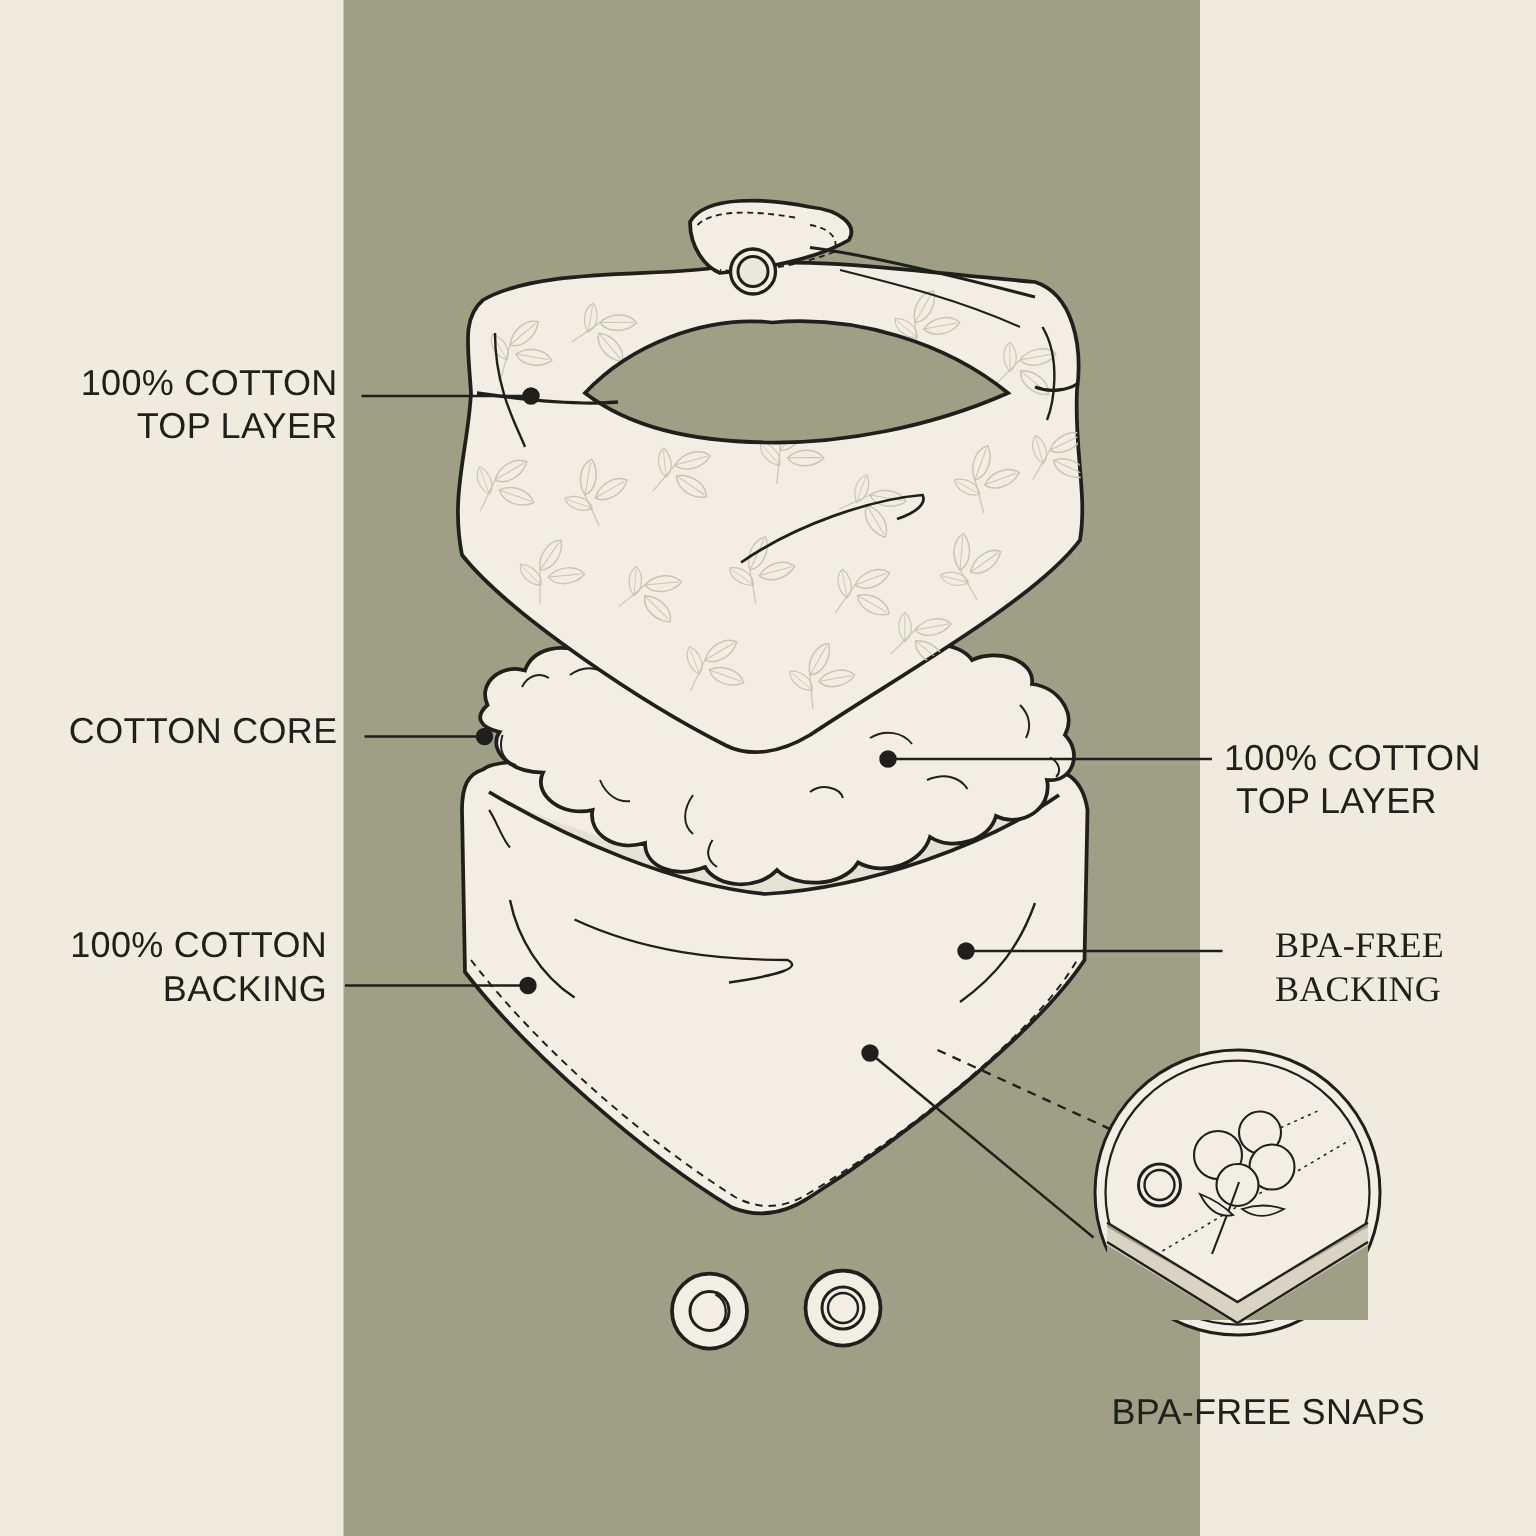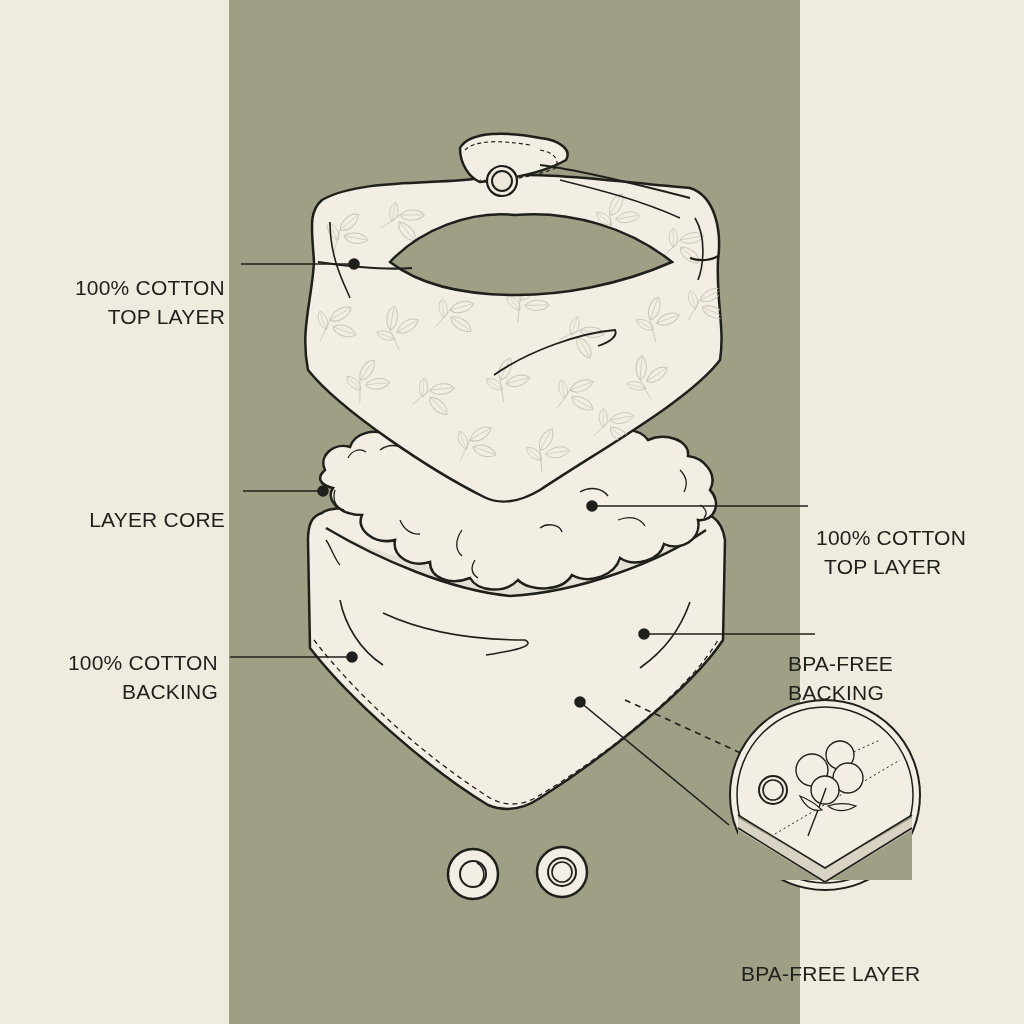--- a/index.html
+++ b/index.html
@@ -7,22 +7,22 @@
     width: 1024px; height: 1024px; overflow: hidden; position: relative;
     background: #efebdf;
     font-family: "Liberation Sans", "DejaVu Sans", sans-serif;
   }
   .band {
     position: absolute; left: 229px; top: 0; width: 571px; height: 1024px;
     background: #9e9f85;
   }
   svg.art { position: absolute; left: 0; top: 0; width: 1024px; height: 1024px; }
   .label {
-    position: absolute; color: #1f1f1c; font-size: 21px; line-height: 29px;
-    letter-spacing: 0.2px; white-space: nowrap; margin-top: 32px;
+    position: absolute; color: #1f1f1c; font-size: 24px; line-height: 29px;
+    letter-spacing: 0.2px; white-space: nowrap;
   }
   .label span { display: block; }
   .right-align { text-align: right; }
   .left-align { text-align: left; }
 </style>
 </head>
 <body>
 
 <div class="band"></div>
 
@@ -168,33 +168,33 @@
     <line x1="625" y1="700" x2="745" y2="755" stroke-dasharray="6 5" fill="none"></line>
   </g>
 </svg>
 
 <div class="label right-align" style="right:799px; top:241px;">
   <span>100% COTTON</span>
   <span>TOP LAYER</span>
 </div>
 
 <div class="label right-align" style="right:799px; top:473px;">
-  <span>LAYER CORE</span>
+  <span>COTTON CORE</span>
 </div>
 
 <div class="label right-align" style="right:806px; top:616px;">
   <span>100% COTTON</span>
   <span>BACKING</span>
 </div>
 
 <div class="label left-align" style="left:816px; top:491px;">
   <span>100% COTTON</span>
   <span style="padding-left:8px;">TOP LAYER</span>
 </div>
 
-<div class="label left-align" style="left:788px; top:617px;">
+<div class="label left-align" style="left:850px; top:617px;font-family:Liberation Serif, serif;">
   <span>BPA-FREE</span>
   <span>BACKING</span>
 </div>
 
 <div class="label left-align" style="left:741px; top:927px;">
-  <span>BPA-FREE LAYER</span>
+  <span>BPA-FREE SNAPS</span>
 </div>
 
 </body></html>

